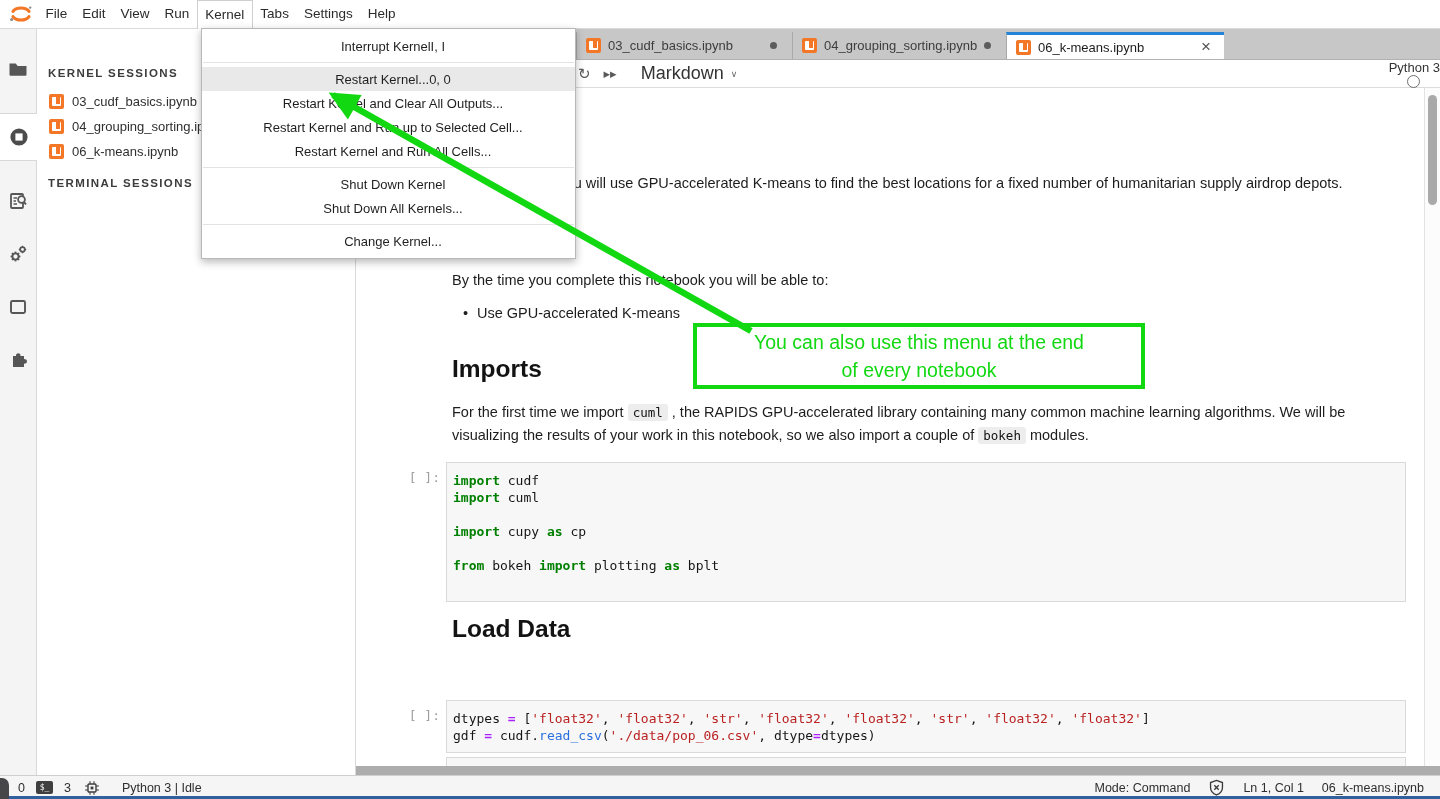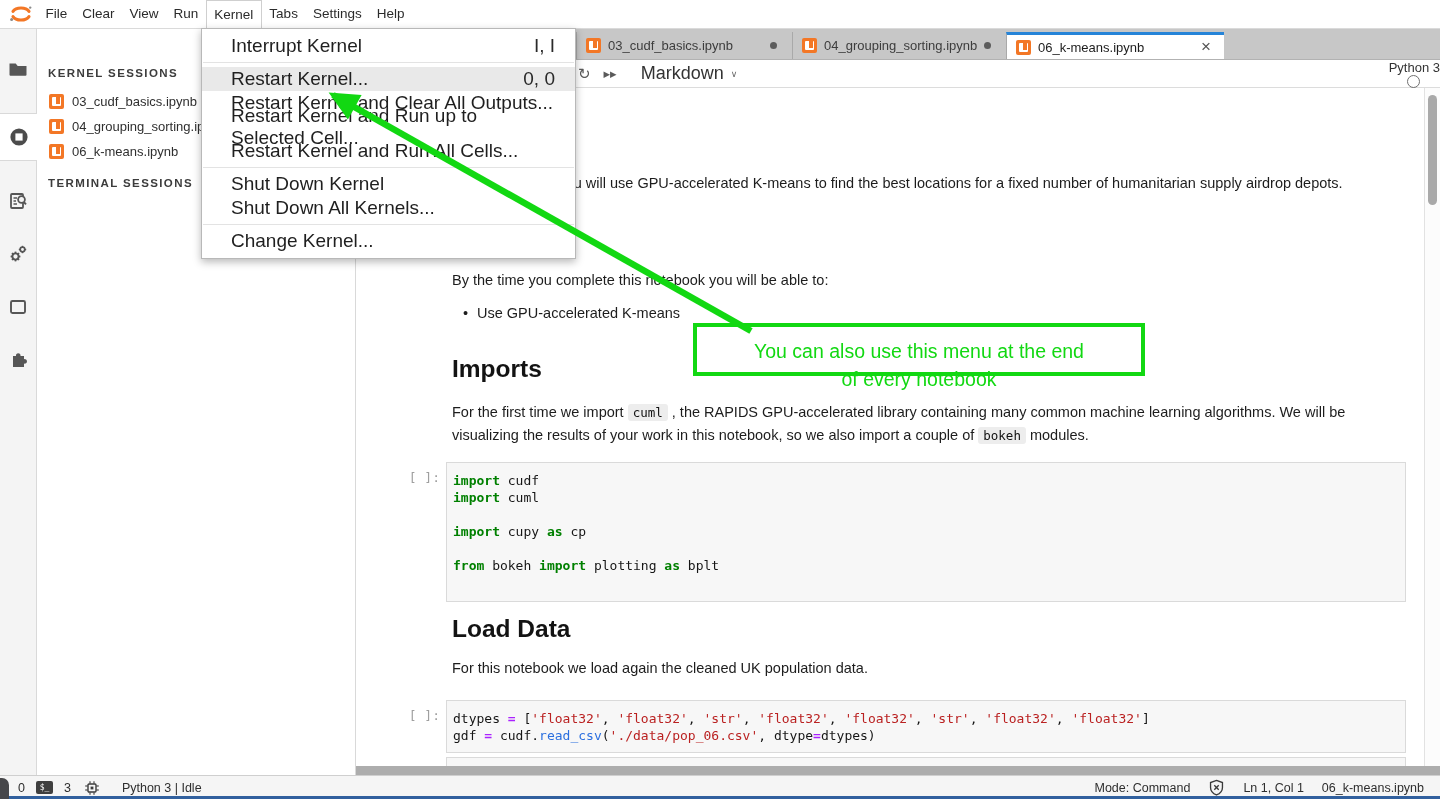--- a/index.html
+++ b/index.html
@@ -71,29 +71,29 @@
   .t-s { color:#ba2121; }
   .t-f { color:#2a6fdf; }
   .t-p { color:#161616; }
   .prompt { position:absolute; left:30px; width:54px; text-align:right; font-family:"DejaVu Sans Mono", monospace;
             font-size:13px; color:#9f9f9f; }
   .bottomstrip { position:absolute; left:356px; top:766px; width:1084px; height:9px; background:#adadad; z-index:7; }
 
   
   .dropdown { position:absolute; left:201px; top:28px; width:375px; background:#fff; border:1px solid #b8b8b8;
               box-shadow:0 3px 8px rgba(0,0,0,.28); padding:5px 0 5px 0; z-index:50; }
-  .ditem { height:24px; display:flex; align-items:center; justify-content:space-between;
-           padding:0 20px 0 29px; font-size:19px; color:#1f1f1f; }
+  .ditem { height:24px; display:flex; align-items:center; justify-content:center;
+           padding:0 20px 0 29px; font-size:13px; color:#1f1f1f; }
   .ditem.hl { background:#e9e9e9; }
   .dsep { border-top:1px solid #e3e3e3; margin:4px 1px; }
   .shortcut { color:#2a2a2a; }
 
   
-  .callout { position:absolute; left:693px; top:323px; width:452px; height:53px; background:#fff;
-             border:4px solid #12d812; z-index:40; text-align:center; padding-top:10px; }
+  .callout { position:absolute; left:693px; top:323px; width:452px; height:66px; background:#fff;
+             border:4px solid #12d812; z-index:40; text-align:center; padding-top:1px; }
   .callout div { color:#12d812; font-size:19.5px; line-height:28px; }
   .arrow-overlay { position:absolute; left:0; top:0; z-index:55; pointer-events:none; }
 
   
   .statusbar { position:absolute; left:0; top:775px; width:1440px; height:24px; background:#f5f5f5;
                border-top:1px solid #cfcfcf; display:flex; align-items:center; font-size:12.5px; color:#2e2e2e; z-index:20; }
   .sb-left { display:flex; align-items:center; }
   .terminal-ic { width:17px; height:13px; background:#3f3f3f; border-radius:2px; color:#fff;
                  font-family:"DejaVu Sans Mono", monospace; font-size:8px; line-height:13px; text-align:center; }
   .sb-right { margin-left:auto; display:flex; align-items:center; gap:18px; padding-right:16px; }
@@ -105,21 +105,21 @@
 <body>
 
 <div class="menubar">
   <svg class="logo" viewBox="0 0 26 24">
     <path d="M5 9.4 C 8 4.8 18 4.8 21 9.4" stroke="#f37726" stroke-width="3.1" fill="none" stroke-linecap="round"></path>
     <path d="M5 14.6 C 8 19.2 18 19.2 21 14.6" stroke="#f37726" stroke-width="3.1" fill="none" stroke-linecap="round"></path>
     <circle cx="3.6" cy="17.6" r="1.5" fill="#8b8b8b"></circle>
     <circle cx="22.2" cy="5.6" r="1.2" fill="#8b8b8b"></circle>
   </svg>
   <div class="mitem">File</div>
-  <div class="mitem">Clear</div>
+  <div class="mitem">Edit</div>
   <div class="mitem">View</div>
   <div class="mitem">Run</div>
   <div class="mitem active">Kernel</div>
   <div class="mitem">Tabs</div>
   <div class="mitem">Settings</div>
   <div class="mitem">Help</div>
 </div>
 
 <div class="activitybar">
   <div class="actitem" style="top:16px;">
@@ -258,21 +258,20 @@
   <div class="codecell" style="top:374px; height:140px;">
       <div class="cl"><span class="t-k">import</span><span class="t-p"> cudf</span></div>
       <div class="cl"><span class="t-k">import</span><span class="t-p"> cuml</span></div>
       <div class="cl">&nbsp;</div>
       <div class="cl"><span class="t-k">import</span><span class="t-p"> cupy </span><span class="t-k">as</span><span class="t-p"> cp</span></div>
       <div class="cl">&nbsp;</div>
       <div class="cl"><span class="t-k">from</span><span class="t-p"> bokeh </span><span class="t-k">import</span><span class="t-p"> plotting </span><span class="t-k">as</span><span class="t-p"> bplt</span></div>
     </div>
 
   <div class="h2" style="top:527px;">Load Data</div>
-  <div class="md" style="top:569px;">For this notebook we load again the cleaned UK population data.</div>
 
   <div class="prompt" style="top:620px;">[ ]:</div>
   <div class="codecell" style="top:612px; height:53px;">
       <div class="cl"><span class="t-p">dtypes </span><span class="t-o">=</span><span class="t-p"> [</span><span class="t-s">'float32'</span><span class="t-p">, </span><span class="t-s">'float32'</span><span class="t-p">, </span><span class="t-s">'str'</span><span class="t-p">, </span><span class="t-s">'float32'</span><span class="t-p">, </span><span class="t-s">'float32'</span><span class="t-p">, </span><span class="t-s">'str'</span><span class="t-p">, </span><span class="t-s">'float32'</span><span class="t-p">, </span><span class="t-s">'float32'</span><span class="t-p">]</span></div>
       <div class="cl"><span class="t-p">gdf </span><span class="t-o">=</span><span class="t-p"> cudf.</span><span class="t-f">read_csv</span><span class="t-p">(</span><span class="t-s">'./data/pop_06.csv'</span><span class="t-p">, dtype</span><span class="t-o">=</span><span class="t-p">dtypes)</span></div>
     </div>
 
   <div class="codecell" style="top:669px; height:12px; padding:4px 8px;"></div>
 
   <div class="scroll-lane">

